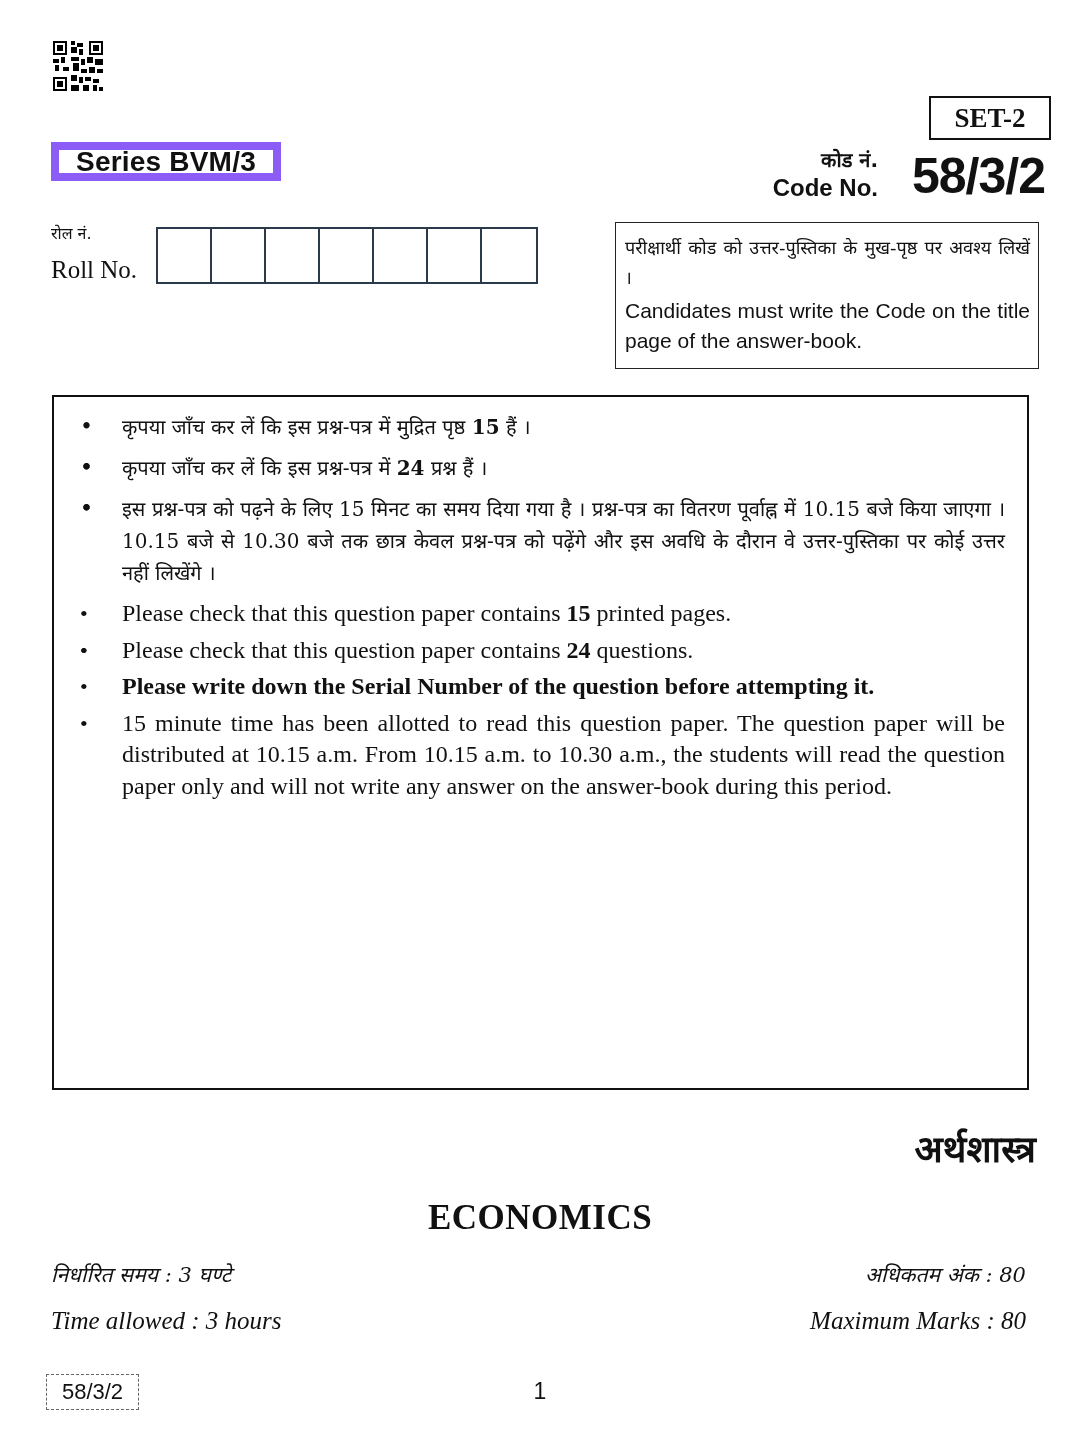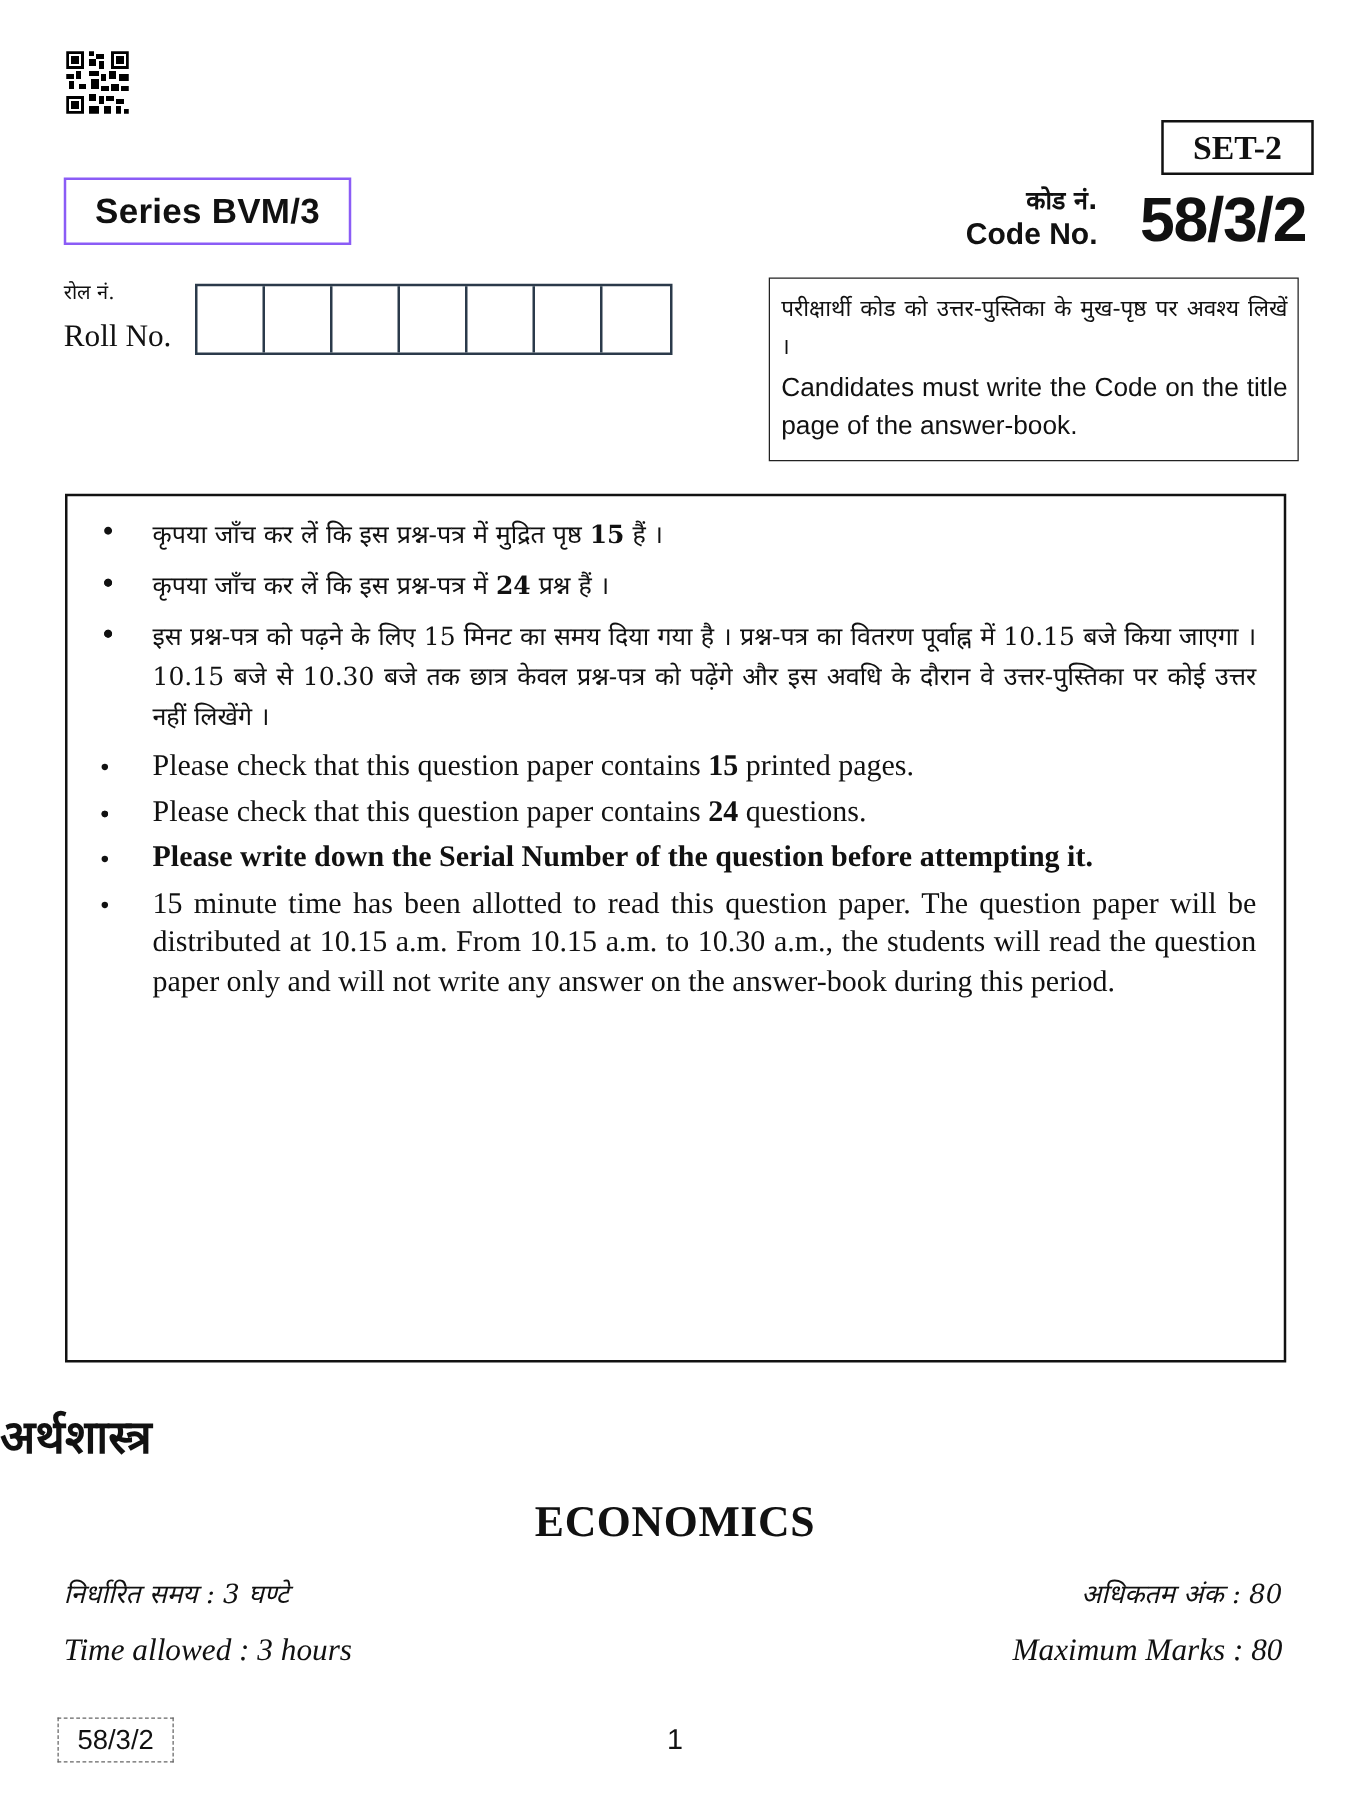--- a/index.html
+++ b/index.html
@@ -3,21 +3,21 @@
 <meta charset="utf-8">
 <style>
   html, body { margin: 0; padding: 0; background: #ffffff; }
   body { width: 1080px; height: 1445px; position: relative; overflow: hidden; color: #111; font-family: "Liberation Serif", "DejaVu Serif", serif; }
   .abs { position: absolute; }
 
   
   .qr { left: 53px; top: 41px; width: 50px; height: 50px; }
 
   
-  .series-box { left: 51px; top: 142px; width: 230px; height: 54px; border: 2px solid #8b5cf6; box-sizing: border-box; display: flex; align-items: center; justify-content: center; font-family: "Liberation Sans", sans-serif; font-weight: bold; font-size: 28px; letter-spacing: 0.2px; }
+  .series-box { left: 51px; top: 142px; width: 230px; height: 39px; border: 8px solid #8b5cf6; box-sizing: border-box; display: flex; align-items: center; justify-content: center; font-family: "Liberation Sans", sans-serif; font-weight: bold; font-size: 28px; letter-spacing: 0.2px; }
 
   
   .set-box { left: 929px; top: 96px; width: 122px; height: 44px; border: 2px solid #111; box-sizing: border-box; display: flex; align-items: center; justify-content: center; font-family: "Liberation Serif", serif; font-weight: bold; font-size: 27px; }
 
   .code-hi { left: 790px; top: 146px; width: 88px; text-align: right; font-family: "DejaVu Sans", sans-serif; font-weight: bold; font-size: 20px; }
   .code-en { left: 700px; top: 174px; width: 178px; text-align: right; font-family: "Liberation Sans", sans-serif; font-weight: bold; font-size: 24px; }
   .code-num { left: 895px; top: 147px; width: 150px; text-align: right; font-family: "Liberation Sans", sans-serif; font-weight: bold; font-size: 50px; letter-spacing: -1px; }
 
   
   .roll-hi { left: 51px; top: 222px; font-family: "DejaVu Serif", serif; font-size: 16px; }
@@ -35,21 +35,21 @@
   .instr-box { left: 52px; top: 395px; width: 977px; height: 695px; border: 2px solid #111; box-sizing: border-box; padding: 14px 22px 0 20px; }
   .instr-list { list-style: none; margin: 0; padding: 0; }
   .instr-item { position: relative; padding-left: 48px; text-align: justify; }
   .instr-item .bullet { position: absolute; left: 6px; top: 0; font-size: 22px; }
   .hi { font-family: "DejaVu Serif", serif; font-size: 20px; line-height: 32px; margin-bottom: 7px; }
   .en { font-family: "Liberation Serif", serif; font-size: 24px; line-height: 31.5px; margin-bottom: 5px; }
   .bold { font-weight: bold; }
   .sp-hi { margin-bottom: 9px; }
 
   
-  .title-hi { left: 0; width: 1036px; top: 1122px; text-align: left; font-family: "DejaVu Serif", serif; font-weight: bold; font-size: 37px; }
+  .title-hi { left: 0; width: 1036px; top: 1122px; text-align: right; font-family: "DejaVu Serif", serif; font-weight: bold; font-size: 37px; }
   .title-en { left: 0; width: 1080px; top: 1198px; text-align: center; font-family: "Liberation Serif", serif; font-weight: bold; font-size: 35px; letter-spacing: 0.5px; }
 
   .time-hi { left: 51px; top: 1260px; font-family: "DejaVu Serif", serif; font-style: italic; font-size: 21px; }
   .time-en { left: 51px; top: 1307px; font-family: "Liberation Serif", serif; font-style: italic; font-size: 25px; }
   .marks-hi { right: 54px; top: 1260px; font-family: "DejaVu Serif", serif; font-style: italic; font-size: 21px; text-align: right; }
   .marks-en { right: 54px; top: 1307px; font-family: "Liberation Serif", serif; font-style: italic; font-size: 25px; text-align: right; }
 
   
   .foot-code { left: 46px; top: 1374px; width: 93px; height: 36px; border: 1px dashed #666; box-sizing: border-box; display: flex; align-items: center; justify-content: center; font-family: "Liberation Sans", sans-serif; font-size: 22px; }
   .foot-page { left: 0; width: 1080px; top: 1378px; text-align: center; font-family: "Liberation Sans", sans-serif; font-size: 23px; }

